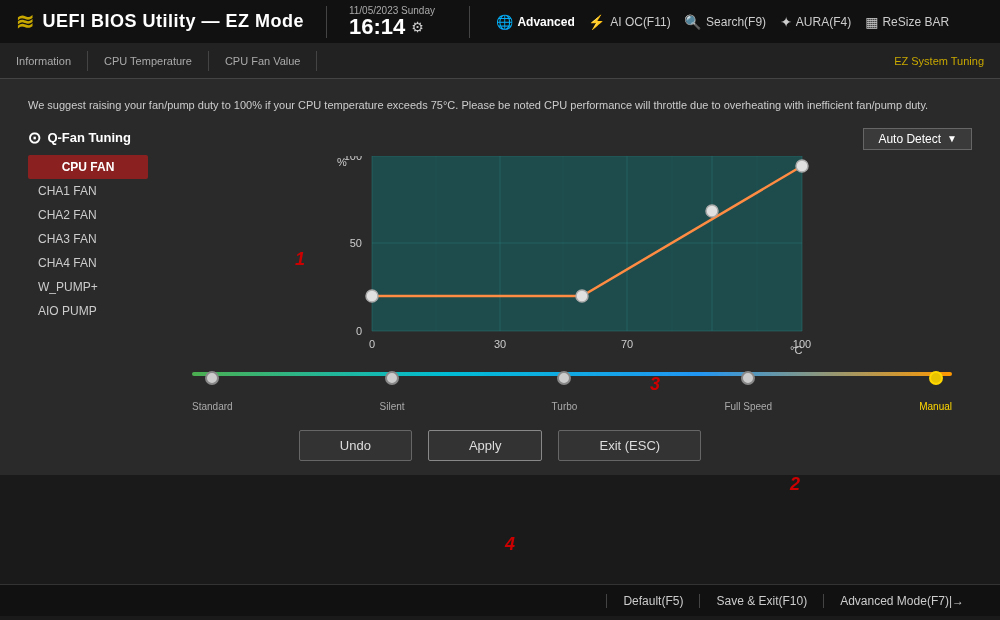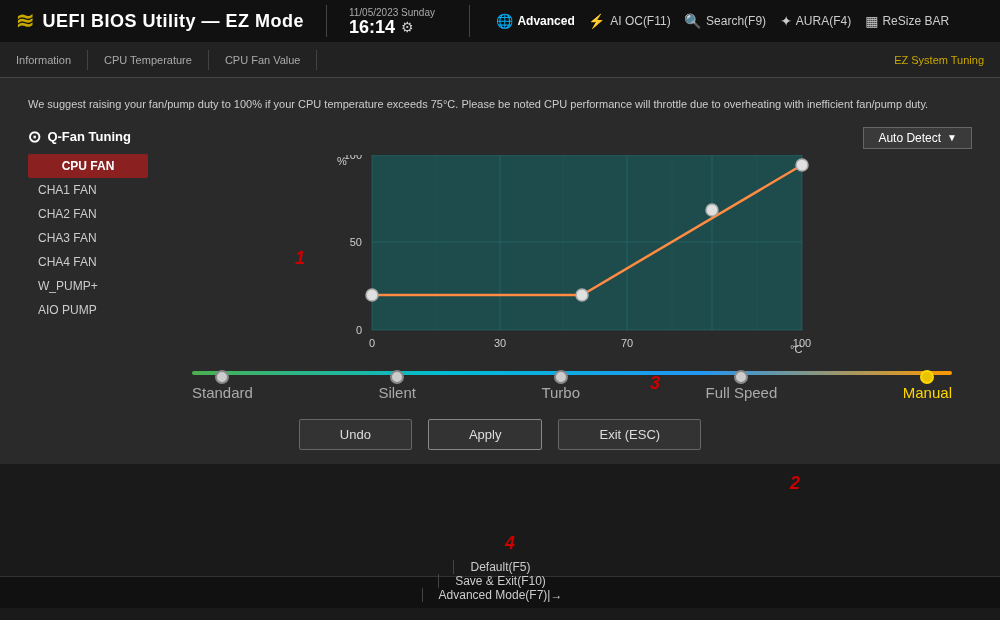--- a/index.html
+++ b/index.html
@@ -75,21 +75,21 @@
 
     
     .datetime-area {
       display: flex;
       flex-direction: column;
       align-items: flex-start;
       margin-right: 12px;
       text-align: center;
     }
     .date-text { font-size: 10px; color: #aaa; }
-    .time-text { font-size: 18px; color: #fff; font-weight: bold; line-height: 1; }
+    .time-text { font-size: 22px; color: #fff; font-weight: bold; line-height: 1; }
     .settings-gear { color: #ccc; font-size: 14px; margin-left: 2px; }
 
     
     .main-content {
       background: #2a2a2a;
       padding: 18px 28px 14px 28px;
     }
 
     .panel-title {
       font-size: 15px;
@@ -214,23 +214,23 @@
       border: 2px solid #888;
       margin-top: -9px;
       position: relative;
       z-index: 2;
     }
     .dot-circle.active {
       background: #e8c400;
       border-color: #ffd700;
     }
     .dot-label {
-      font-size: 15px;
+      font-size: 10px;
       color: #aaa;
-      margin-top: 0;
+      margin-top: 16px;
     }
     .dot-label.active {
       color: #ffd700;
     }
 
     
     .buttons-row {
       display: flex;
       justify-content: center;
       gap: 16px;
@@ -246,32 +246,31 @@
       border-radius: 2px;
     }
     .btn.primary {
       background: #333;
       border-color: #888;
     }
 
     
     .footer {
       position: absolute;
-      bottom: 12px;
+      bottom: 4px;
       left: 0;
       right: 0;
       background: #111;
       display: flex;
       justify-content: flex-end;
       align-items: center;
       padding: 6px 20px;
       gap: 0;
       border-top: 1px solid #333;
       height: 32px;
-      flex-direction: column;
     }
     .footer-item {
       padding: 0 16px;
       font-size: 12px;
       color: #ccc;
       border-left: 1px solid #444;
       cursor: pointer;
     }
     .footer-item:last-child {
       border-right: none;

